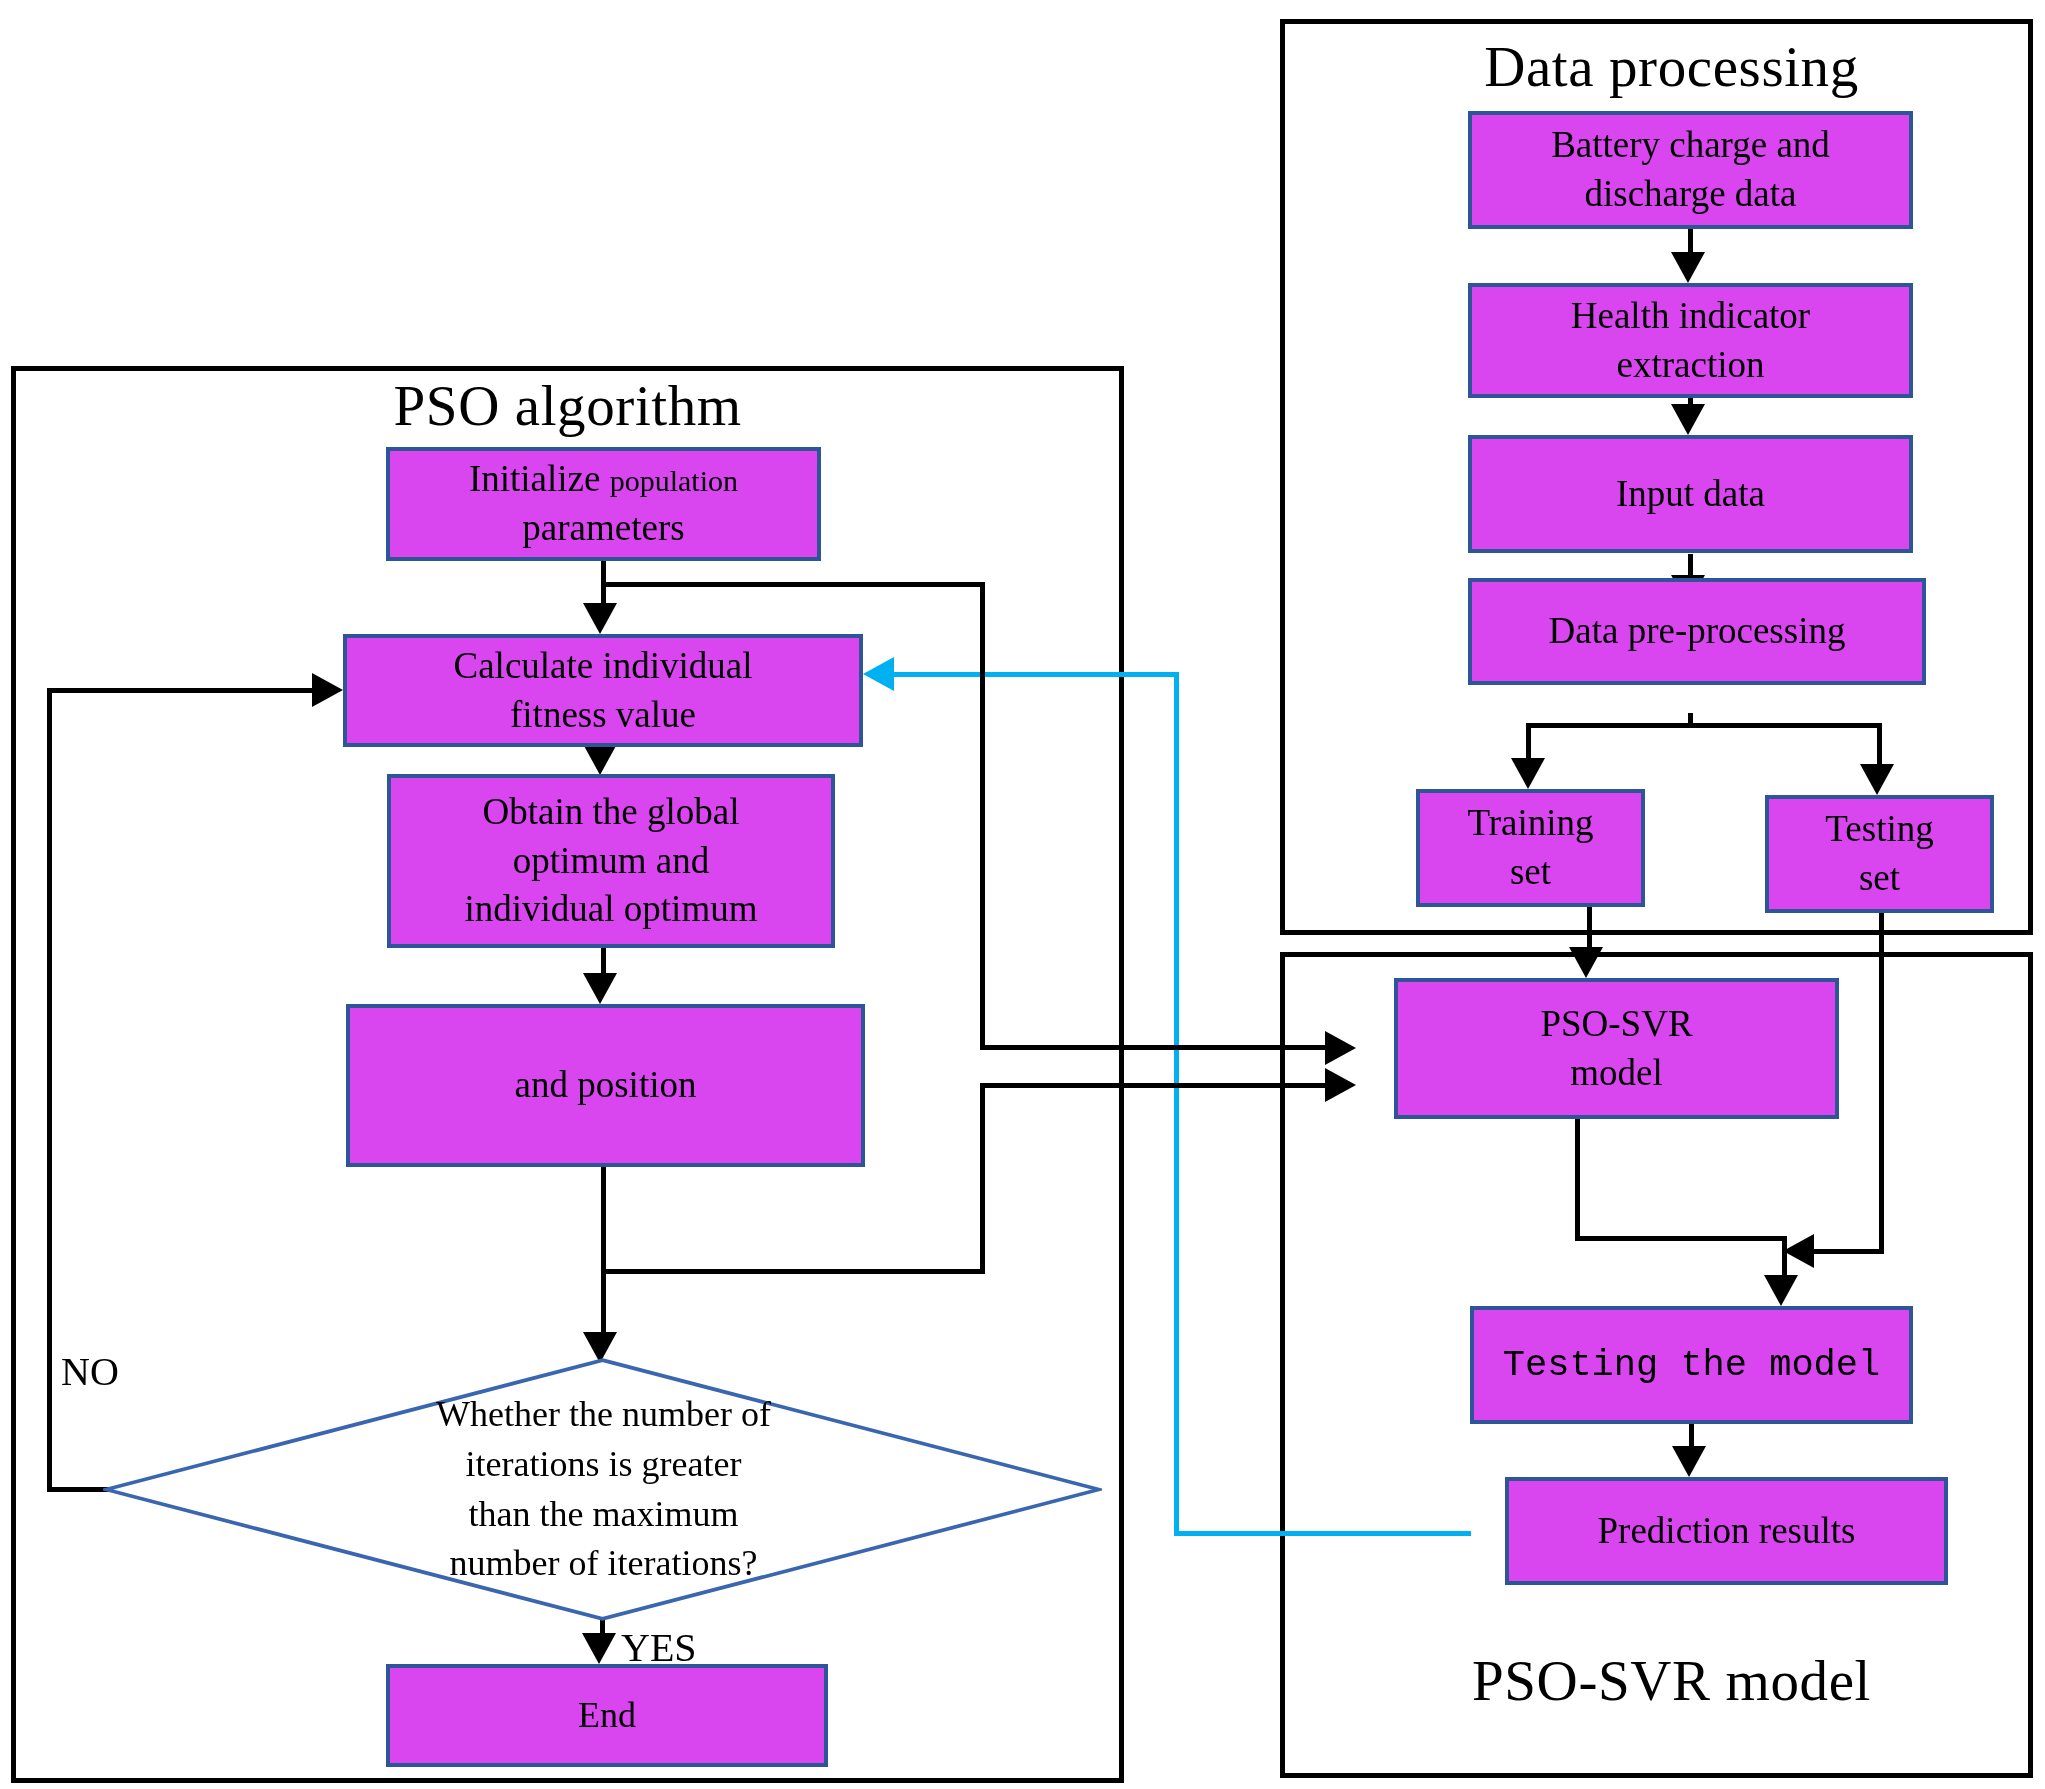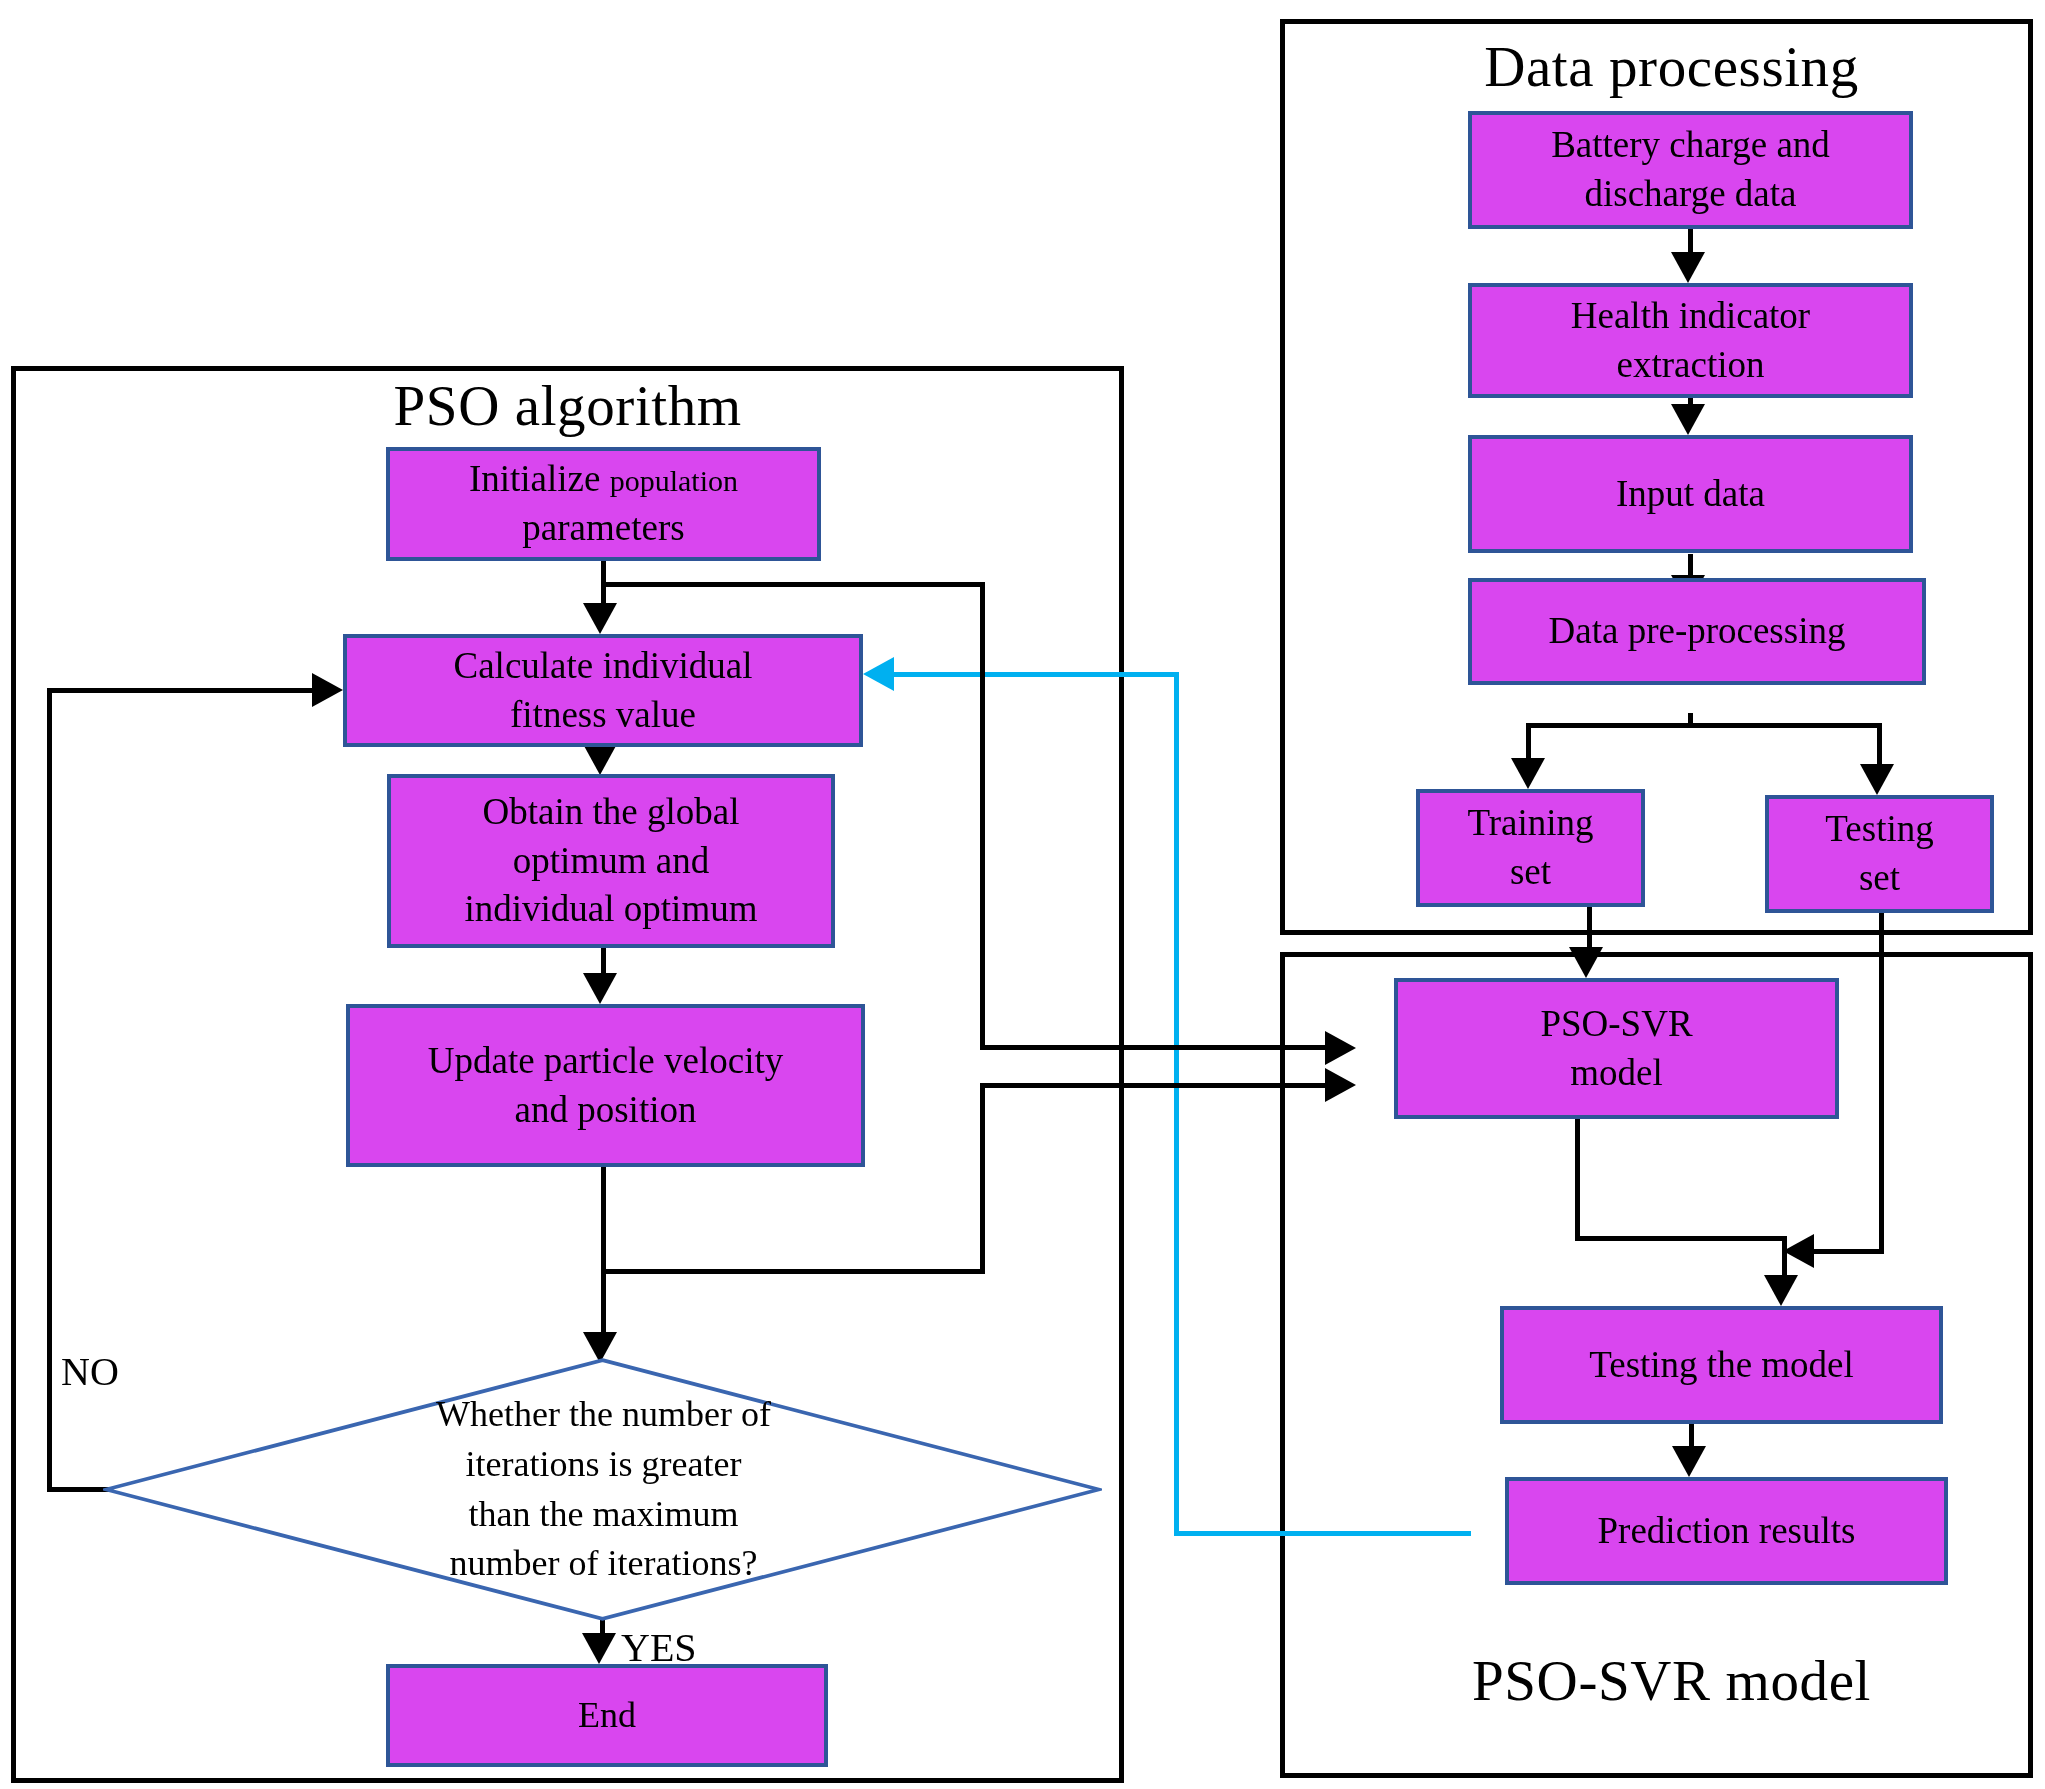--- a/index.html
+++ b/index.html
@@ -118,21 +118,20 @@
     <span>fitness value</span>
   </div>
 
   <div class="box" style="left:387px;top:774px;width:448px;height:174px;">
     <span>Obtain the global</span>
     <span>optimum and</span>
     <span>individual optimum</span>
   </div>
 
   <div class="box" style="left:346px;top:1004px;width:519px;height:163px;">
-    <span>Update particle velocity</span>
     <span>and position</span>
   </div>
 
   <div class="box" style="left:386px;top:1664px;width:442px;height:103px;font-size:36px;">
     <span>End</span>
   </div>
 
   <div class="box" style="left:1468px;top:111px;width:445px;height:118px;">
     <span>Battery charge and</span>
     <span>discharge data</span>
@@ -159,21 +158,21 @@
   <div class="box" style="left:1765px;top:795px;width:229px;height:118px;">
     <span>Testing</span>
     <span>set</span>
   </div>
 
   <div class="box" style="left:1394px;top:978px;width:445px;height:141px;">
     <span>PSO-SVR</span>
     <span>model</span>
   </div>
 
-  <div class="box" style="left:1500px;top:1306px;width:443px;height:118px;">
+  <div class="box" style="left:1470px;top:1306px;width:443px;height:118px;font-family:Liberation Mono, monospace;">
     <span>Testing the model</span>
   </div>
 
   <div class="box" style="left:1470px;top:1477px;width:443px;height:108px;margin-left:35px;">
     <span>Prediction results</span>
   </div>
 
   <div class="ptitle" style="left:11.2px;top:373px;width:1113px;">PSO algorithm</div>
   <div class="ptitle" style="left:1311px;top:34px;width:721px;">Data processing</div>
   <div class="ptitle" style="left:1311px;top:1648px;width:721px;">PSO-SVR model</div>

